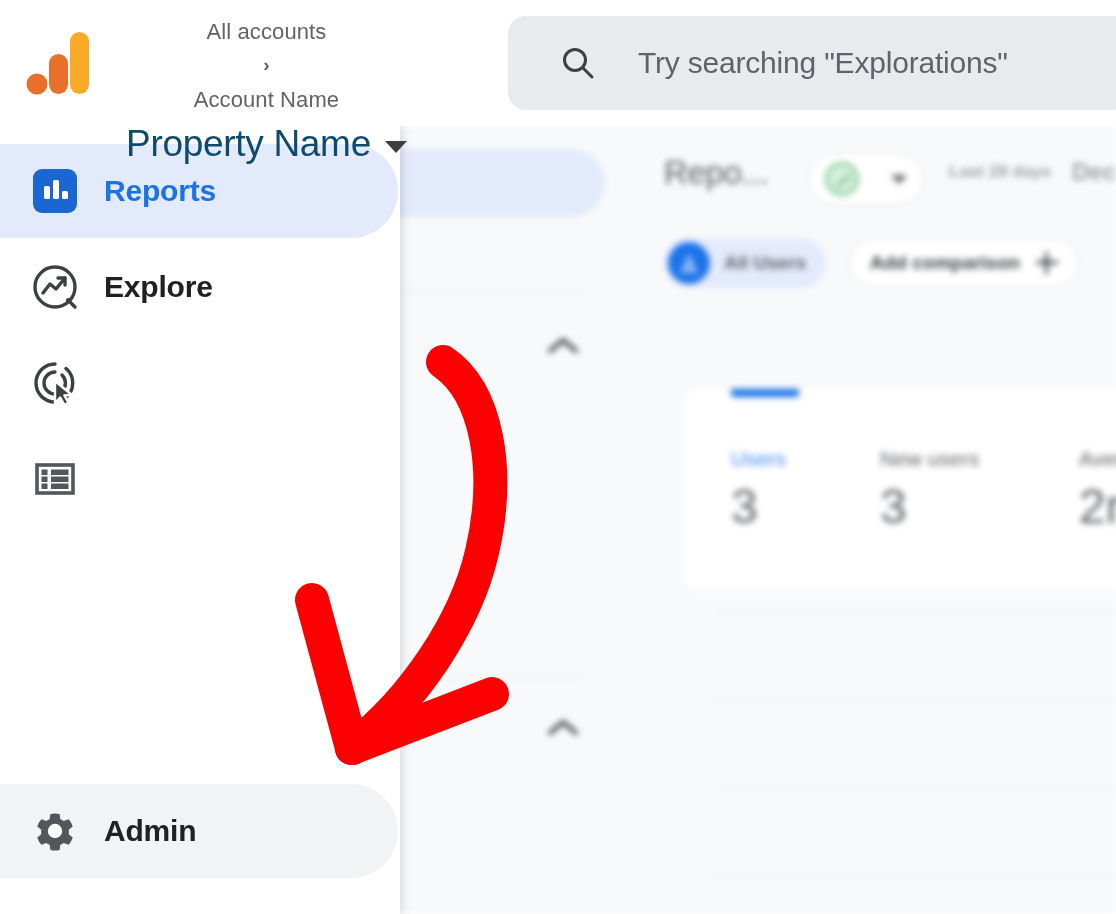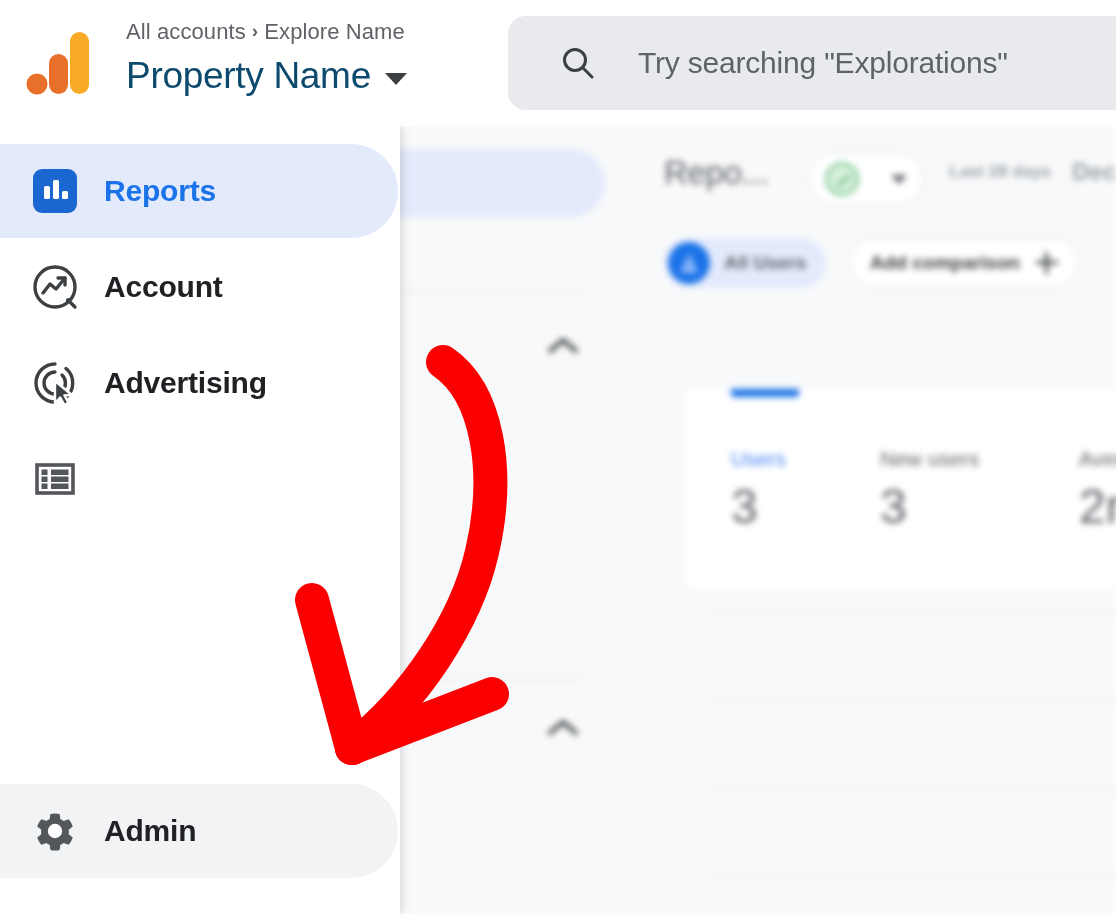--- a/index.html
+++ b/index.html
@@ -43,20 +43,21 @@
 
   .breadcrumb {
     font-size: 22px;
     color: #5f6368;
     letter-spacing: .1px;
     white-space: nowrap;
     line-height: 28px;
     display: flex;
     align-items: center;
     gap: 6px;
+    flex-direction: column;
   }
   .breadcrumb .crumb-sep {
     font-size: 19px;
     font-weight: 700;
     color: #5f6368;
     display: inline-block;
     transform: translateY(-1px);
   }
 
   .property-row {
@@ -440,34 +441,33 @@
 
     <div class="nav-item" style="top:114px;">
       <div class="nav-icon">
         <svg viewBox="0 0 48 48" width="48" height="48">
           <path d="M24 4 A20 20 0 1 1 4 24 A20 20 0 0 1 24 4 Z M38 38 L44 44" fill="none" stroke="#3c4043" stroke-width="3.4" stroke-linecap="round"></path>
           <polyline points="12,30 19,21 25,26 34,15" fill="none" stroke="#3c4043" stroke-width="3.4" stroke-linecap="round" stroke-linejoin="round"></polyline>
           <polyline points="27,15 34,15 34,22" fill="none" stroke="#3c4043" stroke-width="3.4" stroke-linecap="round" stroke-linejoin="round"></polyline>
           <circle cx="37.5" cy="37.5" r="2.6" fill="#3c4043"></circle>
         </svg>
       </div>
-      <div class="nav-label">Account</div>
+      <div class="nav-label">Explore</div>
     </div>
 
     <div class="nav-item" style="top:210px;">
       <div class="nav-icon">
         <svg viewBox="0 0 48 48" width="48" height="48">
           <path d="M24 5 A19 19 0 1 0 24 43" fill="none" stroke="#3c4043" stroke-width="3.4" stroke-linecap="round"></path>
           <path d="M35 9.5 A19 19 0 0 1 35 38.5" fill="none" stroke="#3c4043" stroke-width="3.4" stroke-linecap="round"></path>
           <path d="M24 13 A11 11 0 1 0 24 35" fill="none" stroke="#3c4043" stroke-width="3.4" stroke-linecap="round"></path>
           <path d="M31 16 A11 11 0 0 1 31 32" fill="none" stroke="#3c4043" stroke-width="3.4" stroke-linecap="round"></path>
           <path d="M24 22 L24 44 L29.2 38.6 L33.5 46.2 L37.5 43.6 L33.4 36.4 L41 36 Z" fill="#3c4043" stroke="#ffffff" stroke-width="2.4" stroke-linejoin="round"></path>
         </svg>
       </div>
-      <div class="nav-label">Advertising</div>
     </div>
 
     <div class="nav-item" style="top:306px;">
       <div class="nav-icon">
         <svg viewBox="0 0 48 48" width="48" height="48">
           <rect x="6" y="10" width="36" height="28" fill="none" stroke="#53565a" stroke-width="3.6"></rect>
           <rect x="10.5" y="14.5" width="6" height="5.5" fill="#53565a"></rect>
           <rect x="10.5" y="21.5" width="6" height="5.5" fill="#53565a"></rect>
           <rect x="10.5" y="28.5" width="6" height="5.5" fill="#53565a"></rect>
           <rect x="20" y="14.5" width="17.5" height="5.5" fill="#53565a"></rect>
@@ -495,21 +495,21 @@
         <rect x="44" y="4" width="19" height="62" rx="9.5" fill="#f9ab28"></rect>
         <rect x="23" y="26" width="19" height="40" rx="9.5" fill="#e8702a"></rect>
         <circle cx="11" cy="56" r="10.5" fill="#e8702a"></circle>
       </svg>
     </div>
 
     <div class="brand-block">
       <div class="breadcrumb">
         <span>All accounts</span>
         <span class="crumb-sep">›</span>
-        <span>Explore Name</span>
+        <span>Account Name</span>
       </div>
       <div class="property-row">
         <span class="property-name">Property Name</span>
         <span class="caret-down"></span>
       </div>
     </div>
 
     <div class="searchbar">
       <span class="search-icon">
         <svg viewBox="0 0 36 36" width="36" height="36">

